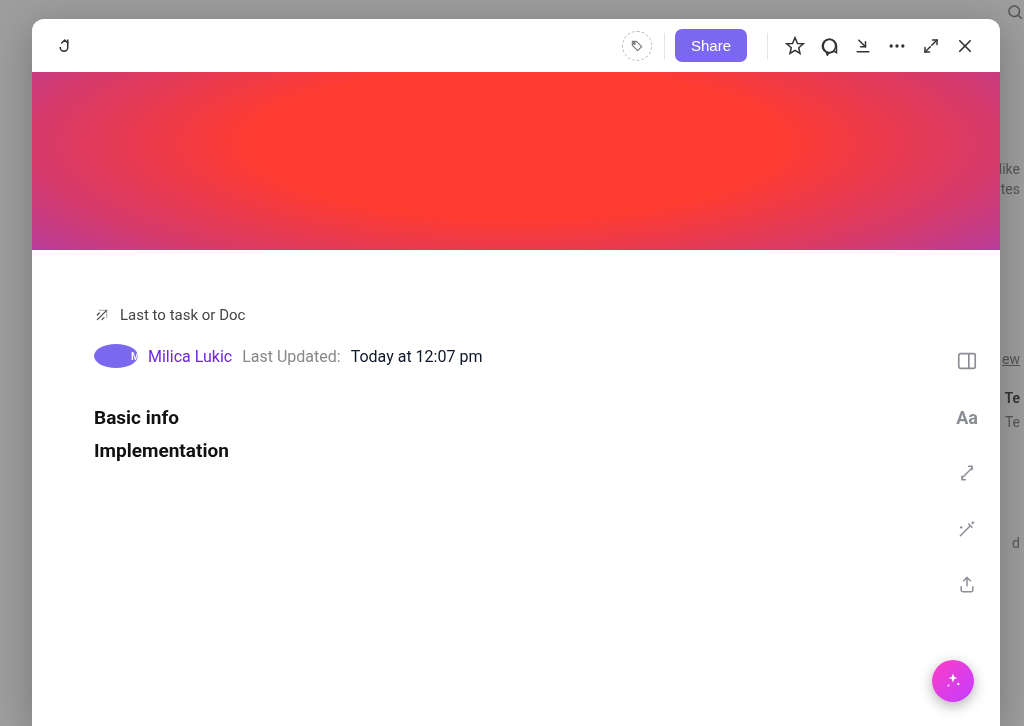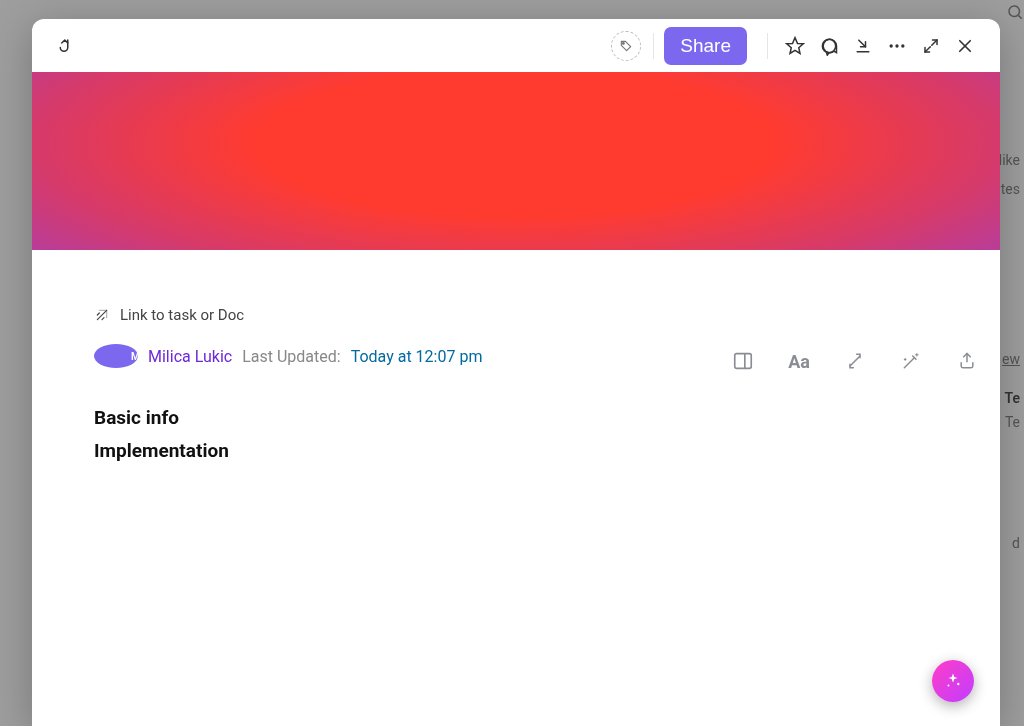--- a/index.html
+++ b/index.html
@@ -26,21 +26,21 @@
   .toolbar .spacer { flex:1; }
   .tb-btn {
     width: 34px; height: 34px;
     display:flex; align-items:center; justify-content:center;
     color:#333; border-radius:6px;
     cursor:pointer;
   }
   .share-btn {
     background:#7b68ee; color:#fff;
     border:none; border-radius:7px;
-    padding: 8px 16px; font-size:19px; font-weight:500;
+    padding: 8px 16px; font-size:15px; font-weight:500;
     cursor:pointer;
     margin-right:10px;
   }
   .divider { width:1px; height:26px; background:#e5e5e5; margin:0 10px; }
   .dotted-circle {
     width:30px; height:30px; border-radius:50%;
     border:1.5px dashed #bbb;
     display:flex; align-items:center; justify-content:center;
     color:#777;
   }
@@ -66,49 +66,49 @@
   }
   .byline { display:flex; align-items:center; gap:10px; font-size:16px; margin-bottom: 38px; }
   .avatar {
     width:24px; height:24px; border-radius:50%;
     background:#7b68ee; color:#fff;
     display:flex; align-items:center; justify-content:center;
     font-size:10px; font-weight:600;padding-left:44px;
   }
   .author-name { color:#6d28d9; }
   .updated-label { color:#888; }
-  .updated-val { color:#0369a1; }
+  .updated-val { color:#0f172a; }
   h2.section { font-size:19px; font-weight:700; color:#111; margin-bottom:10px; }
   ul.bullets { list-style: disc; padding-left: 34px; margin-bottom: 42px; }
   ul.bullets li { font-size:17px; color:#222; padding:3px 0; line-height:1.55; }
 
   .side-tools {
     position:absolute; right:18px; top:96px;
-    display:flex; flex-direction:row; gap:26px;
+    display:flex; flex-direction:column; gap:26px;
     color:#8a8d93;
     justify-content:space-between;
   }
   .side-tool { width:30px; height:30px; display:flex; align-items:center; justify-content:center; cursor:pointer; }
   .side-aa { font-weight:700; font-size:18px; }
 
   .fab {
     position:absolute; right:26px; bottom:24px;
     width:42px; height:42px; border-radius:50%;
     background: linear-gradient(135deg,#ff3dc8,#c13dff);
     display:flex; align-items:center; justify-content:center;
     color:#fff; box-shadow:0 4px 14px rgba(0,0,0,.3);
     cursor:pointer;
   }
   svg { display:block; }
 </style>
 </head>
 <body>
 
 <div class="backdrop">
-  <span class="bg-text" style="right:4px; top:152px;">like</span>
+  <span class="bg-text" style="right:4px; top:161px;">like</span>
   <span class="bg-text" style="right:4px; top:181px;">tes</span>
   <span class="bg-text" style="right:4px; top:319px; text-decoration:underline;margin-top:32px;">ew</span>
   <span class="bg-text" style="right:4px; top:390px; font-weight:600; color:#333;">Te</span>
   <span class="bg-text" style="right:4px; top:414px;">Te</span>
   <span class="bg-text" style="right:4px; top:535px;">d</span>
   <div style="position:absolute; right:0; top:3px; width:18px; height:18px;">
     <svg viewBox="0 0 24 24" width="18" height="18" fill="none" stroke="#555" stroke-width="2">
         <circle cx="11" cy="11" r="7"></circle>
         <line x1="21" y1="21" x2="16.5" y2="16.5"></line>
       </svg>
@@ -185,21 +185,21 @@
     <div class="content">
       <div class="link-row">
         <span>
           <svg width="16" height="16" viewBox="0 0 24 24" fill="none" stroke="#444" stroke-width="1.8" stroke-linecap="round">
               <path d="M5 19L19 5"></path>
               <path d="M8 5h11v11" opacity=".4"></path>
               <path d="M5 12l3-3"></path>
               <path d="M12 19l3-3"></path>
             </svg>
         </span>
-        <span>Link to task or Doc</span>
+        <span>Last to task or Doc</span>
       </div>
 
 
       <div class="byline">
         <div class="avatar">ML</div>
         <span class="author-name">Milica Lukic</span>
         <span class="updated-label">Last Updated:</span>
         <span class="updated-val">Today at 12:07 pm</span>
       </div>
 

